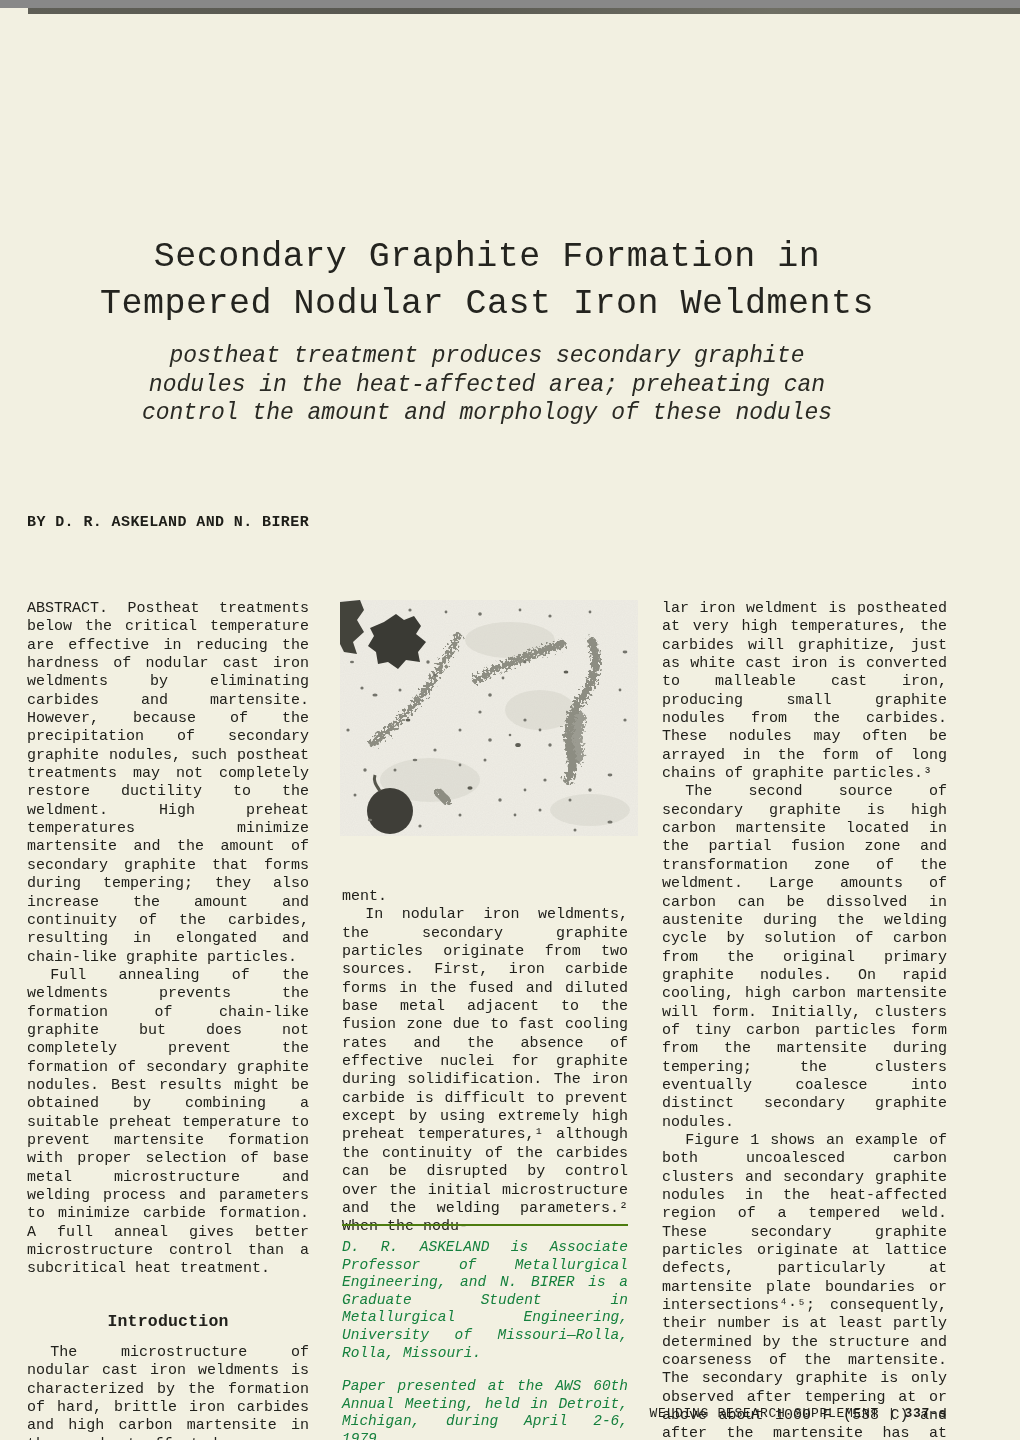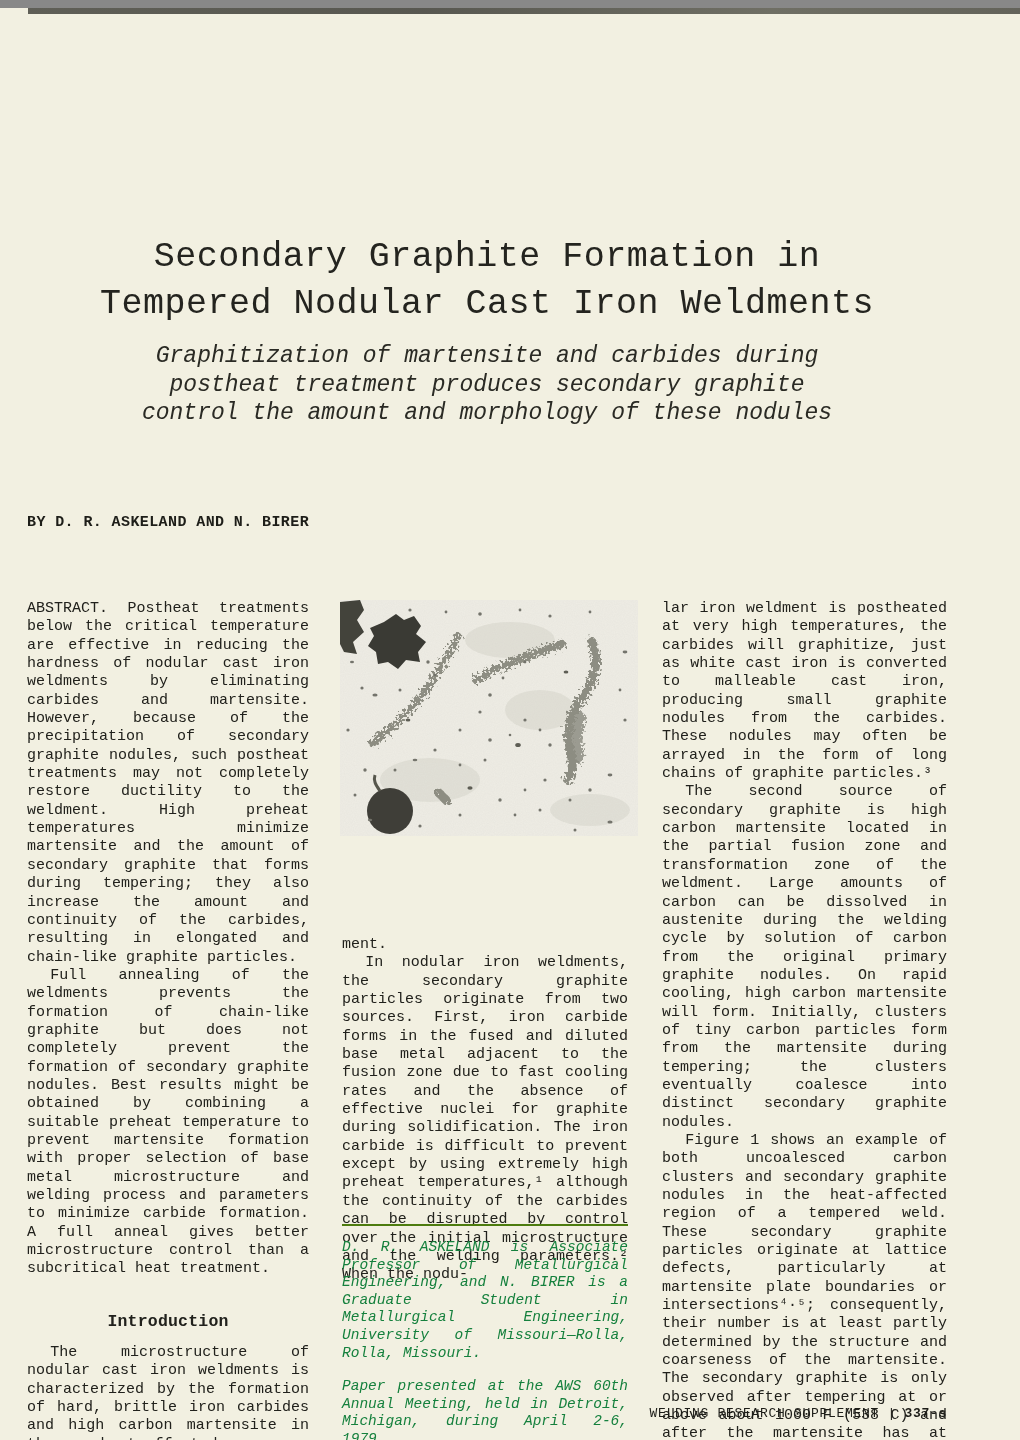--- a/index.html
+++ b/index.html
@@ -37,21 +37,21 @@
   }
   .bodycol{
     position:absolute;top:592px;
     font-size:15px;line-height:18.35px;
     text-align:justify;color:#21211c;
   }
   .bodycol p{margin:0;}
   p.indent{text-indent:1.55em;}
   .col-left{left:27px;width:282px;}
   .col-right{left:662px;width:285px;}
-  .col-mid-text{left:342px;width:286px;top:928px;}
+  .col-mid-text{left:342px;width:286px;top:880px;}
   .section-heading{
     font-weight:700;font-size:16.5px;
     margin:34px 0 13px 0;text-align:center;letter-spacing:.2px;
   }
   .figure-block{position:absolute;left:340px;top:592px;width:298px;}
   .figure-caption{
     margin:9px 0 0 2px;width:283px;
     font-style:italic;font-size:14px;line-height:17.6px;
     text-align:justify;color:#26261f;
   }
@@ -75,22 +75,22 @@
 <div class="page">
 
   <div class="scan-strip"></div>
 
   <h1 class="title">
     <span>Secondary Graphite Formation in</span>
     <span>Tempered Nodular Cast Iron Weldments</span>
   </h1>
 
   <div class="subtitle">
-    <span>Graphitization of martensite and carbides during</span>
     <span>postheat treatment produces secondary graphite</span>
+    <span>nodules in the heat-affected area; preheating can</span>
     <span>control the amount and morphology of these nodules</span>
   </div>
 
   <div class="byline">BY D. R. ASKELAND AND N. BIRER</div>
 
   <div class="bodycol col-left">
     <p>ABSTRACT. Postheat treatments below the critical temperature are effective in reducing the hardness of nodular cast iron weldments by eliminating carbides and martensite. However, because of the precipitation of secondary graphite nodules, such postheat treatments may not completely restore ductility to the weldment. High preheat temperatures minimize martensite and the amount of secondary graphite that forms during tempering; they also increase the amount and continuity of the carbides, resulting in elongated and chain-like graphite particles.</p>
     <p class="indent">Full annealing of the weldments prevents the formation of chain-like graphite but does not completely prevent the formation of secondary graphite nodules. Best results might be obtained by combining a suitable preheat temperature to prevent martensite formation with proper selection of base metal microstructure and welding process and parameters to minimize carbide formation. A full anneal gives better microstructure control than a subcritical heat treatment.</p>
     <div class="section-heading">Introduction</div>
     <p class="indent">The microstructure of nodular cast iron weldments is characterized by the formation of hard, brittle iron carbides and high carbon martensite in the heat-affected area. Although these constituents can subsequently be eliminated by a lengthy heat treatment, secondary graphite particles are produced which still impair the ductility and impact properties of the weld-</p>

